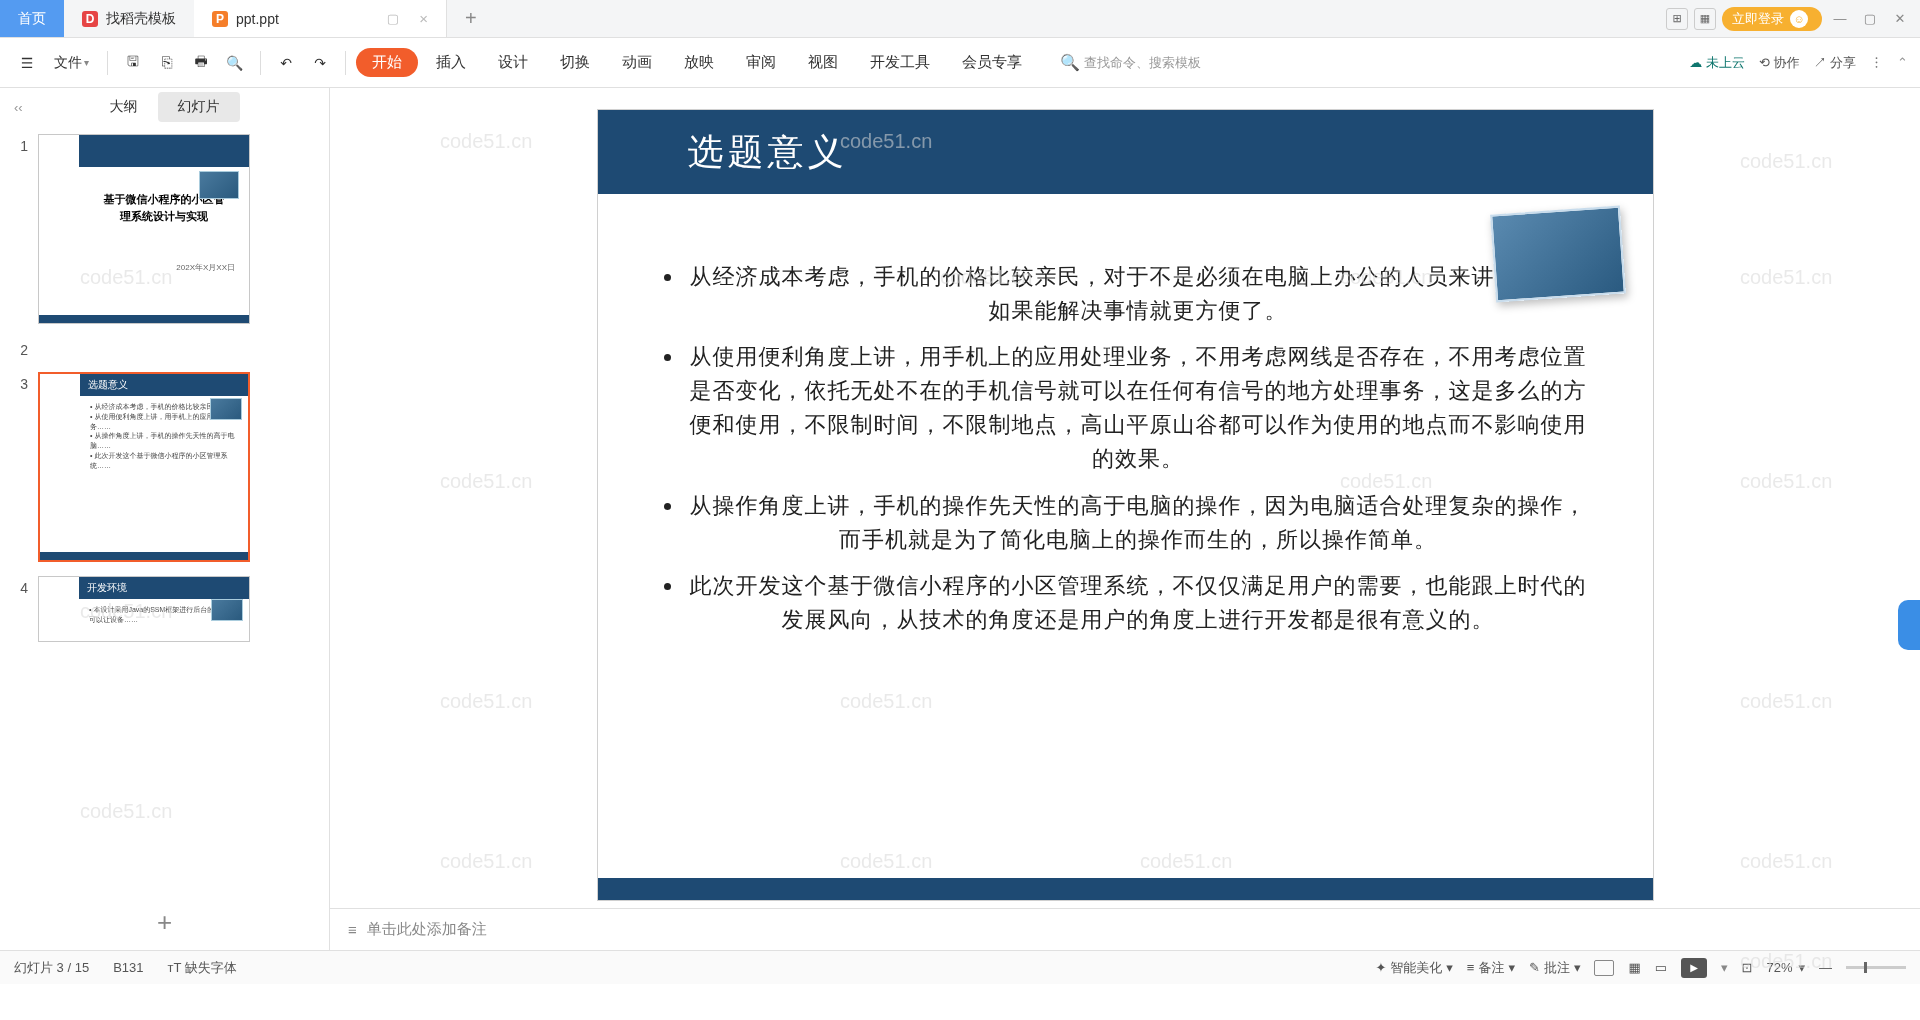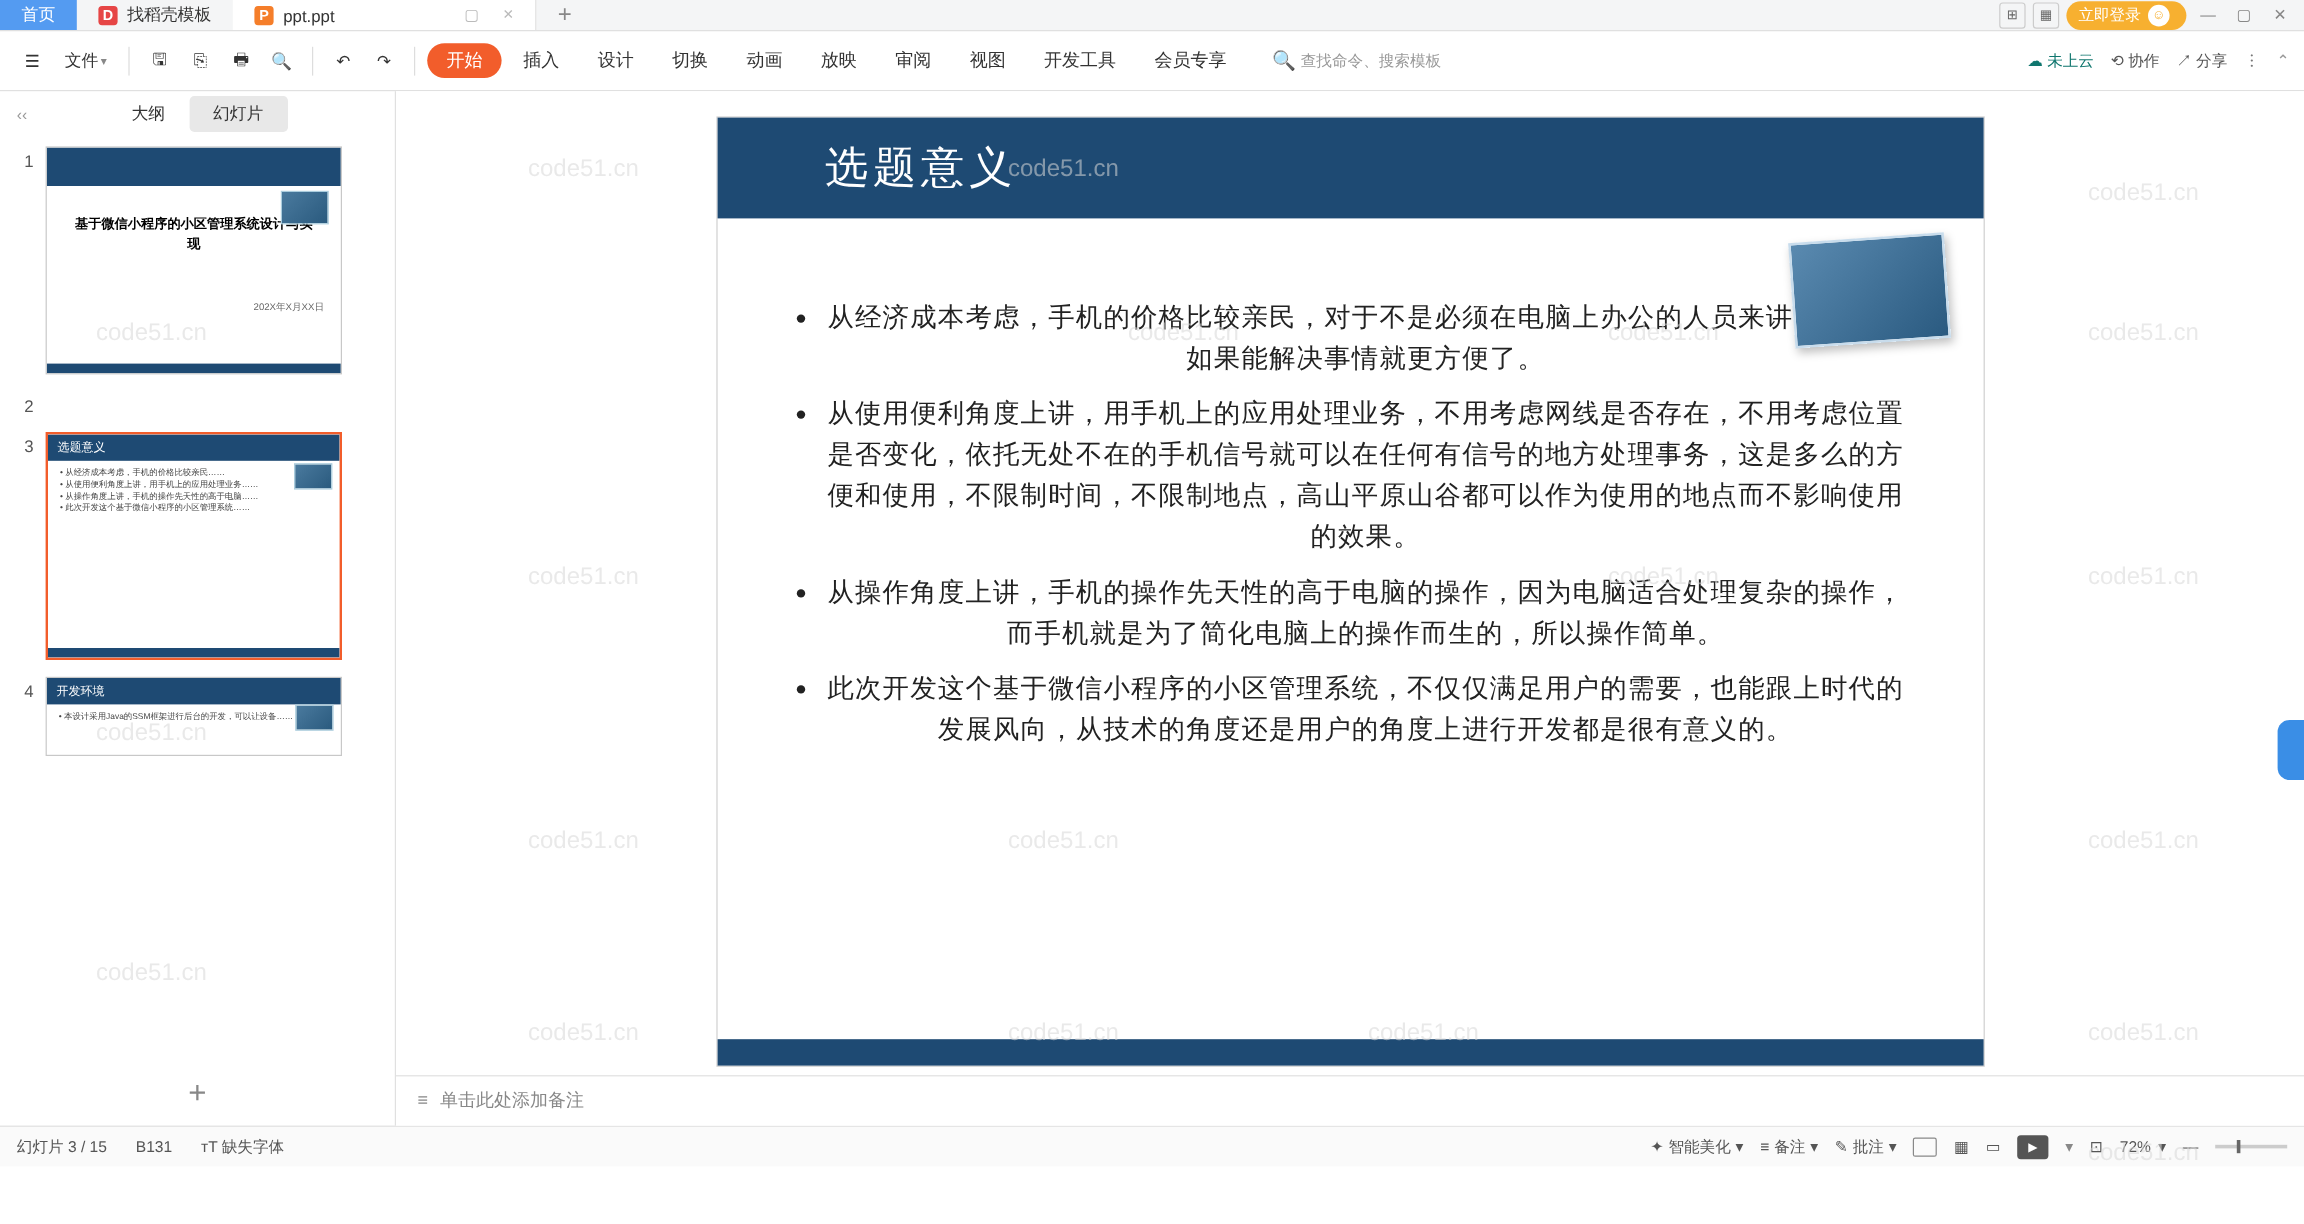--- a/index.html
+++ b/index.html
@@ -1,19 +1,19 @@
 <!DOCTYPE html>
 <html><head>
 <meta charset="utf-8">
 <style>
 * { margin:0; padding:0; box-sizing:border-box; font-family:"Microsoft YaHei","PingFang SC",sans-serif; }
 body { width:1920px; height:1020px; background:#fff; overflow:hidden; position:relative; }
 
 
-.tabbar { height:26px; background:#f4f5f6; display:flex; align-items:stretch; border-bottom:1px solid #e0e0e0; }
+.tabbar { height:38px; background:#f4f5f6; display:flex; align-items:stretch; border-bottom:1px solid #e0e0e0; }
 .tab { display:flex; align-items:center; padding:0 18px; font-size:14px; color:#333; gap:8px; position:relative; }
 .tab.home { background:#549bf1; color:#fff; }
 .tab.doc { background:#fff; border-right:1px solid #e0e0e0; }
 .tab .ico { width:16px; height:16px; display:inline-flex; align-items:center; justify-content:center; font-size:12px; border-radius:3px; }
 .ico-d { background:#e64545; color:#fff; font-weight:bold; }
 .ico-p { background:#f57e2a; color:#fff; font-weight:bold; }
 .tab-actions { margin-left:auto; display:flex; align-items:center; gap:6px; padding-right:8px; }
 .sq { width:22px; height:22px; border:1px solid #ccc; border-radius:3px; display:flex; align-items:center; justify-content:center; font-size:11px; color:#666; }
 .login-btn { background:#f7b030; color:#fff; padding:3px 14px 3px 10px; border-radius:13px; font-size:13px; display:flex; align-items:center; gap:6px; }
 .login-btn .av { width:18px; height:18px; background:#fff; border-radius:50%; display:flex; align-items:center; justify-content:center; color:#f7b030; font-size:11px; }
@@ -37,21 +37,21 @@
 
 .side { width:330px; border-right:1px solid #e0e0e0; display:flex; flex-direction:column; }
 .side-tabs { height:38px; display:flex; align-items:center; justify-content:center; gap:0; font-size:14px; }
 .side-tab { padding:6px 20px; color:#333; }
 .side-tab.sel { background:#e8e8e8; border-radius:4px; }
 .collapse { position:absolute; left:14px; color:#999; font-size:13px; }
 .side-tabs-wrap { position:relative; display:flex; align-items:center; justify-content:center; }
 .thumb-list { flex:1; overflow-y:auto; padding:8px 10px; }
 .thumb-row { display:flex; gap:10px; margin-bottom:14px; }
 .thumb-num { width:18px; text-align:right; font-size:14px; color:#555; padding-top:4px; }
-.thumb { width:247px; height:190px; border:1px solid #c8c8c8; background:#fff; position:relative; font-size:8px; overflow:hidden; }
+.thumb { width:212px; height:190px; border:1px solid #c8c8c8; background:#fff; position:relative; font-size:8px; overflow:hidden;padding-left:40px; }
 .thumb.sel { border:2px solid #f25d2b; }
 .thumb-hdr { height:22px; background:#1e4a73; color:#fff; font-size:10px; padding:4px 8px; }
 .thumb-body { padding:6px 10px; font-size:7px; color:#444; line-height:1.4; }
 .thumb-foot { position:absolute; bottom:0; left:0; right:0; height:8px; background:#1e4a73; }
 .thumb-img { position:absolute; right:6px; top:24px; width:32px; height:22px; background:linear-gradient(135deg,#4a7a9e,#2a5a7e); border:1px solid #aaccdd; }
 
 .thumb1 .thumb-hdr { height:32px; }
 .thumb1 .title1 { text-align:center; font-size:11px; font-weight:bold; margin-top:24px; padding:0 20px; line-height:1.5; }
 .thumb1 .date1 { text-align:right; font-size:8px; color:#666; padding-right:14px; margin-top:38px; }
 .thumb1 .thumb-img { top:36px; right:10px; width:40px; height:28px; }

